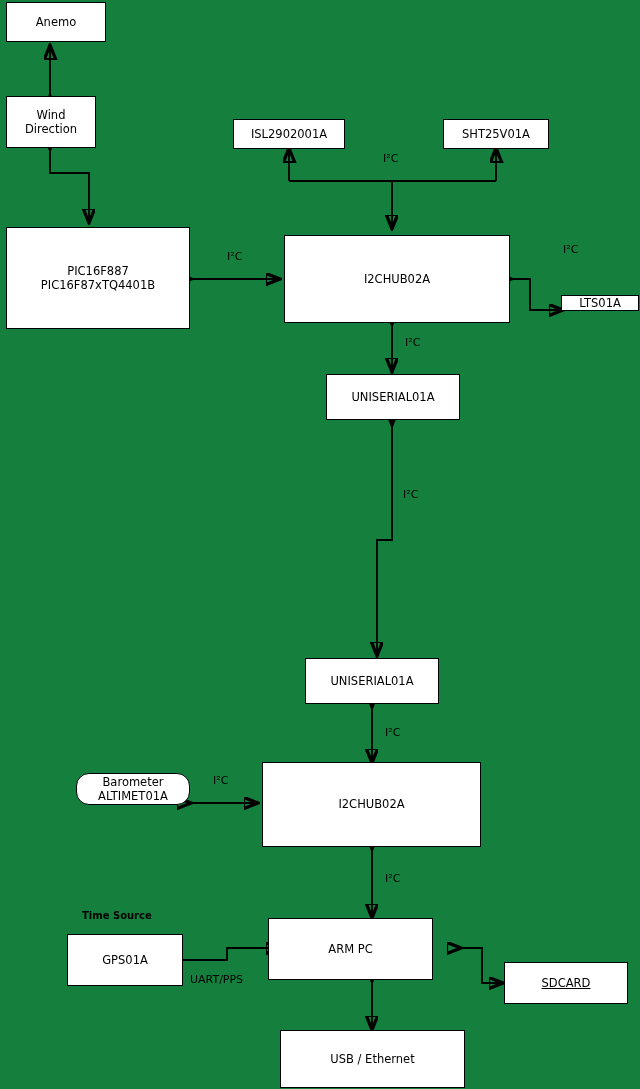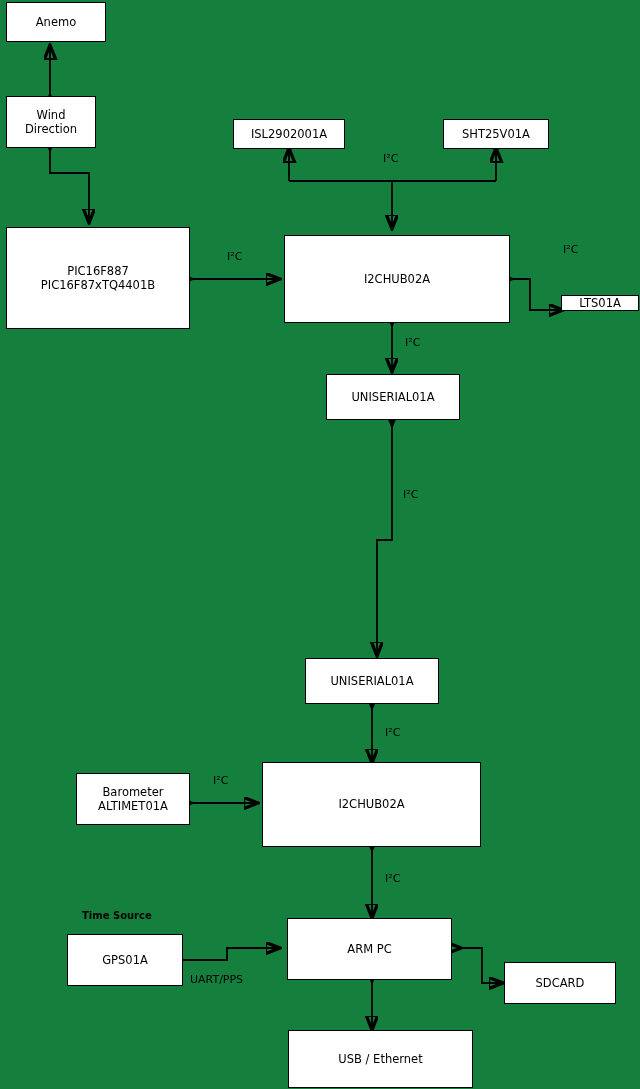--- a/index.html
+++ b/index.html
@@ -119,30 +119,30 @@
   <div class="node" style="left:284px; top:235px; width:226px; height:88px;">I2CHUB02A</div>
 
   <div class="node" style="left:561px; top:295px; width:78px; height:16px;">LTS01A</div>
 
   <div class="node" style="left:326px; top:374px; width:134px; height:46px;">UNISERIAL01A</div>
 
   <div class="node" style="left:305px; top:658px; width:134px; height:46px;">UNISERIAL01A</div>
 
   <div class="node" style="left:262px; top:762px; width:219px; height:85px;">I2CHUB02A</div>
 
-  <div class="node" style="left:76px; top:773px; width:114px; height:52px;">Barometer
+  <div class="node" style="left:76px; top:773px; width:114px; height:32px;border-radius:13px;">Barometer
 ALTIMET01A</div>
 
-  <div class="node" style="left:287px; top:918px; width:165px; height:62px;">ARM PC</div>
+  <div class="node" style="left:268px; top:918px; width:165px; height:62px;">ARM PC</div>
 
   <div class="node" style="left:67px; top:934px; width:116px; height:52px;">GPS01A</div>
 
-  <div class="node" style="left:504px; top:962px; width:112px; height:42px;">SDCARD</div>
+  <div class="node" style="left:504px; top:962px; width:124px; height:42px;text-decoration:underline;">SDCARD</div>
 
-  <div class="node" style="left:288px; top:1030px; width:185px; height:58px;">USB / Ethernet</div>
+  <div class="node" style="left:280px; top:1030px; width:185px; height:58px;">USB / Ethernet</div>
 
   <div class="edge-label" style="left:383px; top:152px;">I²C</div>
 
   <div class="edge-label" style="left:227px; top:250px;">I²C</div>
 
   <div class="edge-label" style="left:563px; top:243px;">I²C</div>
 
   <div class="edge-label" style="left:405px; top:336px;">I²C</div>
 
   <div class="edge-label" style="left:403px; top:488px;">I²C</div>

